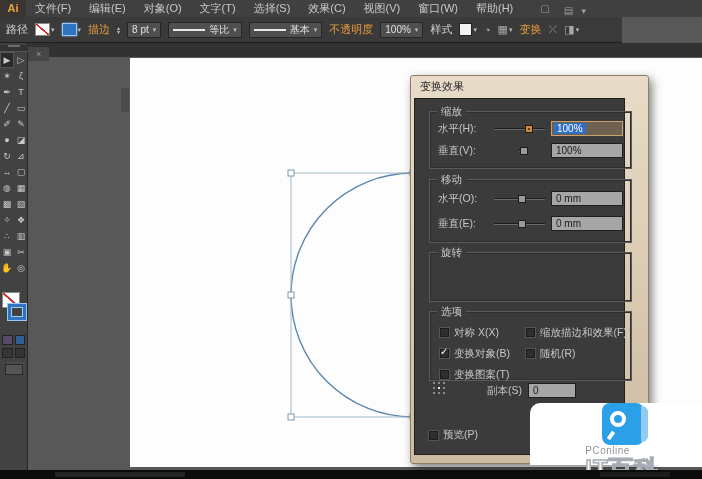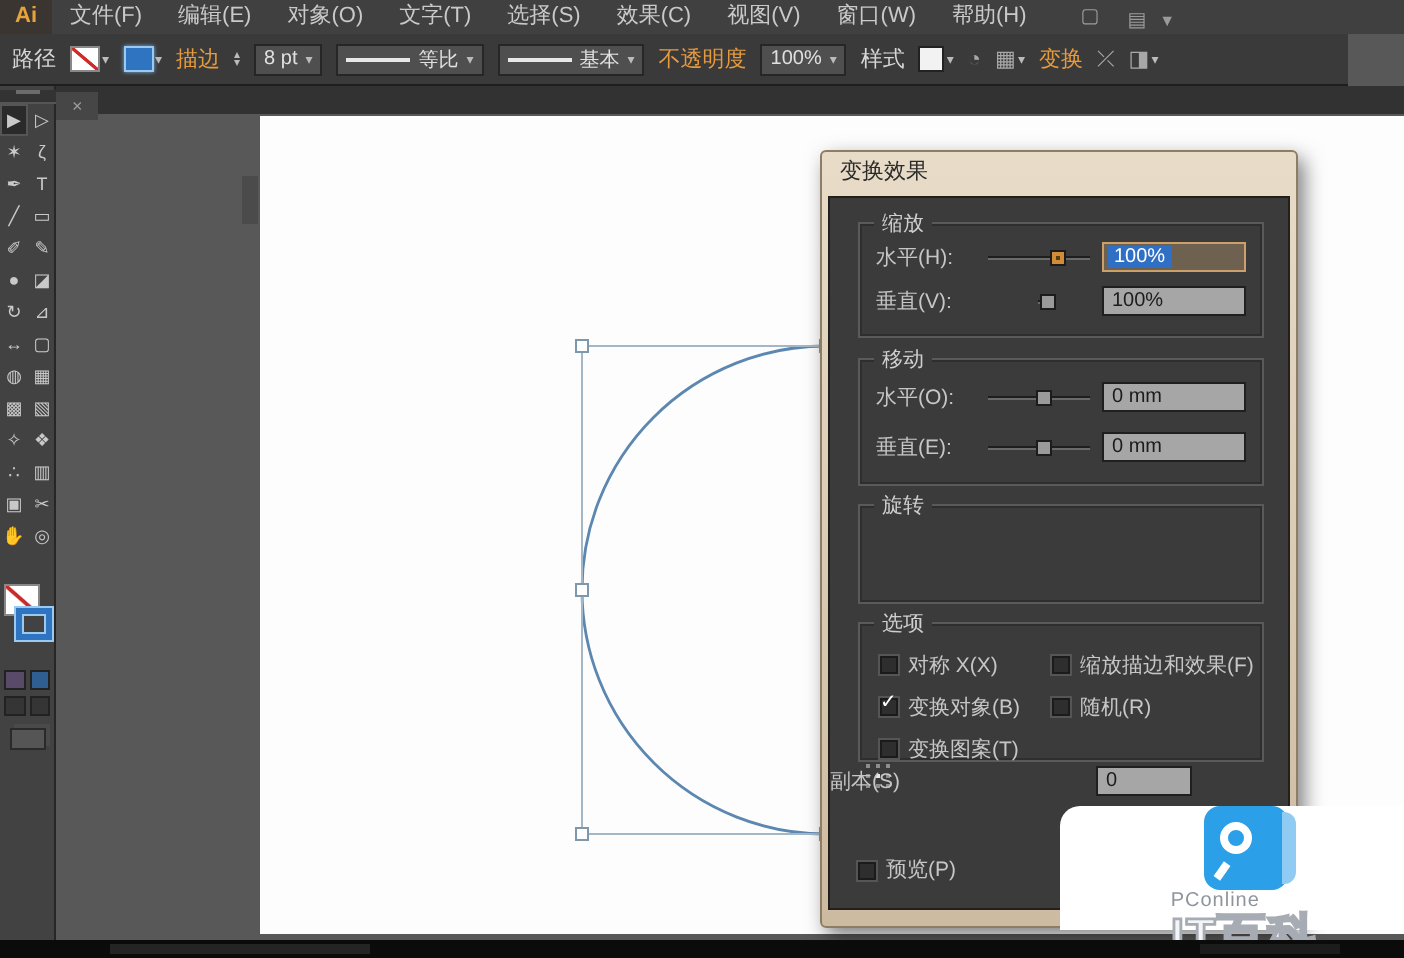--- a/index.html
+++ b/index.html
@@ -15,21 +15,21 @@
   .menubar { position:absolute; left:0; top:0; width:702px; height:17px;
     background:#404040; display:flex; align-items:center; z-index:10; }
   .ai-logo { width:26px; height:17px; background:#3a3531; color:#e8a33b;
     font-weight:bold; font-size:11px; text-align:center; line-height:17px; }
   .menu-item { color:#c9c9c9; font-size:11px; padding:0 9px; line-height:17px; cursor:default; }
   .menubar-right { margin-left:18px; display:flex; align-items:center; gap:14px; color:#9b9b9b; }
   .mb-icon { font-size:10px; }
   .mb-caret { font-size:8px; color:#9b9b9b; margin-left:2px; }
 
   
-  .controlbar { position:absolute; left:0; top:17px; width:674px; height:26px;
+  .controlbar { position:absolute; left:0; top:17px; width:622px; height:26px;
     background:#3a3a3a; border-bottom:1px solid #1e1e1e;
     display:flex; align-items:center; gap:7px; padding:1px 6px; z-index:10; }
   .cb-label { color:#d6d6d6; font-size:11px; }
   .cb-orange { color:#e59a3d; font-size:11px; }
   .swatch-wrap { display:flex; align-items:center; gap:1px; }
   .swatch-none { width:15px; height:13px; background:
     linear-gradient(to top right, #fff 44%, #d02b2b 46%, #d02b2b 54%, #fff 56%);
     border:1px solid #888; }
   .swatch-stroke { width:15px; height:13px; background:#2f74c0; border:1px solid #9cc9ef;
     box-shadow:0 0 2px #7ab6ea; }
@@ -76,21 +76,21 @@
     background:#fdfdfd; z-index:1; }
   .canvas-notch { position:absolute; left:121px; top:88px; width:8px; height:24px;
     background:#4b4b4b; z-index:2; }
   svg.scene { position:absolute; left:0; top:0; z-index:3; pointer-events:none; }
 
   
   .dialog { position:absolute; left:410px; top:75px; width:239px; height:389px;
     background:linear-gradient(#e8dcc8, #cdbba1); border:1px solid #8d7d65; border-radius:3px;
     box-shadow:3px 4px 10px rgba(0,0,0,.5); z-index:5; }
   .dlg-title { height:21px; line-height:21px; padding-left:9px; color:#2a2a2a; font-size:11px; }
-  .dlg-body { position:absolute; left:3px; top:22px; width:231px; height:357px;
+  .dlg-body { position:absolute; left:3px; top:22px; width:211px; height:357px;
     background:#3b3b3b; border:1px solid #23201c;padding-left:12px; }
   .fieldset { position:absolute; border:1px solid #5a5a5a; box-shadow:inset 0 0 0 1px #2e2e2e; }
   .legend { position:absolute; top:-7px; left:7px; background:#3b3b3b; padding:0 4px;
     color:#cfcfcf; font-size:10.5px; }
   .frow { display:flex; align-items:center; padding:0 8px; }
   .flabel { width:56px; color:#c6c6c6; font-size:10.5px; }
   .slider { position:relative; flex:1; height:10px; margin-right:6px; }
   .slider .track { position:absolute; left:0; right:0; top:4px; height:2px;
     background:#1e1e1e; border-bottom:1px solid #6a6a6a; }
   .slider .handle { position:absolute; top:1px; width:8px; height:8px; background:#9a9a9a;
@@ -110,21 +110,21 @@
   .cbx { display:flex; align-items:center; gap:5px; }
   .cbx .box { position:relative; width:9px; height:9px; background:#2e2e2e;
     border:1px solid #1b1b1b; box-shadow:0 0 0 1px #555; flex:none; }
   .cbx .mark { position:absolute; left:-1px; top:-4px; color:#fff; font-size:10px; font-weight:bold; }
   .cbx .cl { color:#c6c6c6; font-size:10.5px; white-space:nowrap; }
   .locator { position:absolute; left:17px; top:282px; width:16px; height:16px;
     display:grid; grid-template-columns:repeat(3,4px); grid-template-rows:repeat(3,4px); gap:1px; }
   .locator i { background:#8d8d8d; border:1px solid #3a3a3a; }
   .locator i.c { background:#e8e8e8; }
   .copies-row { position:absolute; left:0; top:284px; width:100%; display:flex;
-    align-items:center; justify-content:space-between; padding-right:48px; gap:6px; }
+    align-items:center; justify-content:flex-end; padding-right:48px; gap:6px; }
   .copies-row .field { width:48px; }
   .dlg-bottom { position:absolute; left:14px; top:326px; width:204px; display:flex;
     align-items:center; justify-content:space-between; }
   .dlg-btn { width:78px; height:20px; background:#474747; border:1px solid #262626;
     box-shadow:inset 0 1px 0 #5d5d5d; }
 
   
   .watermark { position:absolute; left:530px; top:403px; width:172px; height:62px;
     background:#fff; border-radius:10px 0 0 0; z-index:6; display:flex; align-items:center;flex-direction:column; }
   .wm-logo { position:relative; width:42px; height:42px; margin-left:13px;

